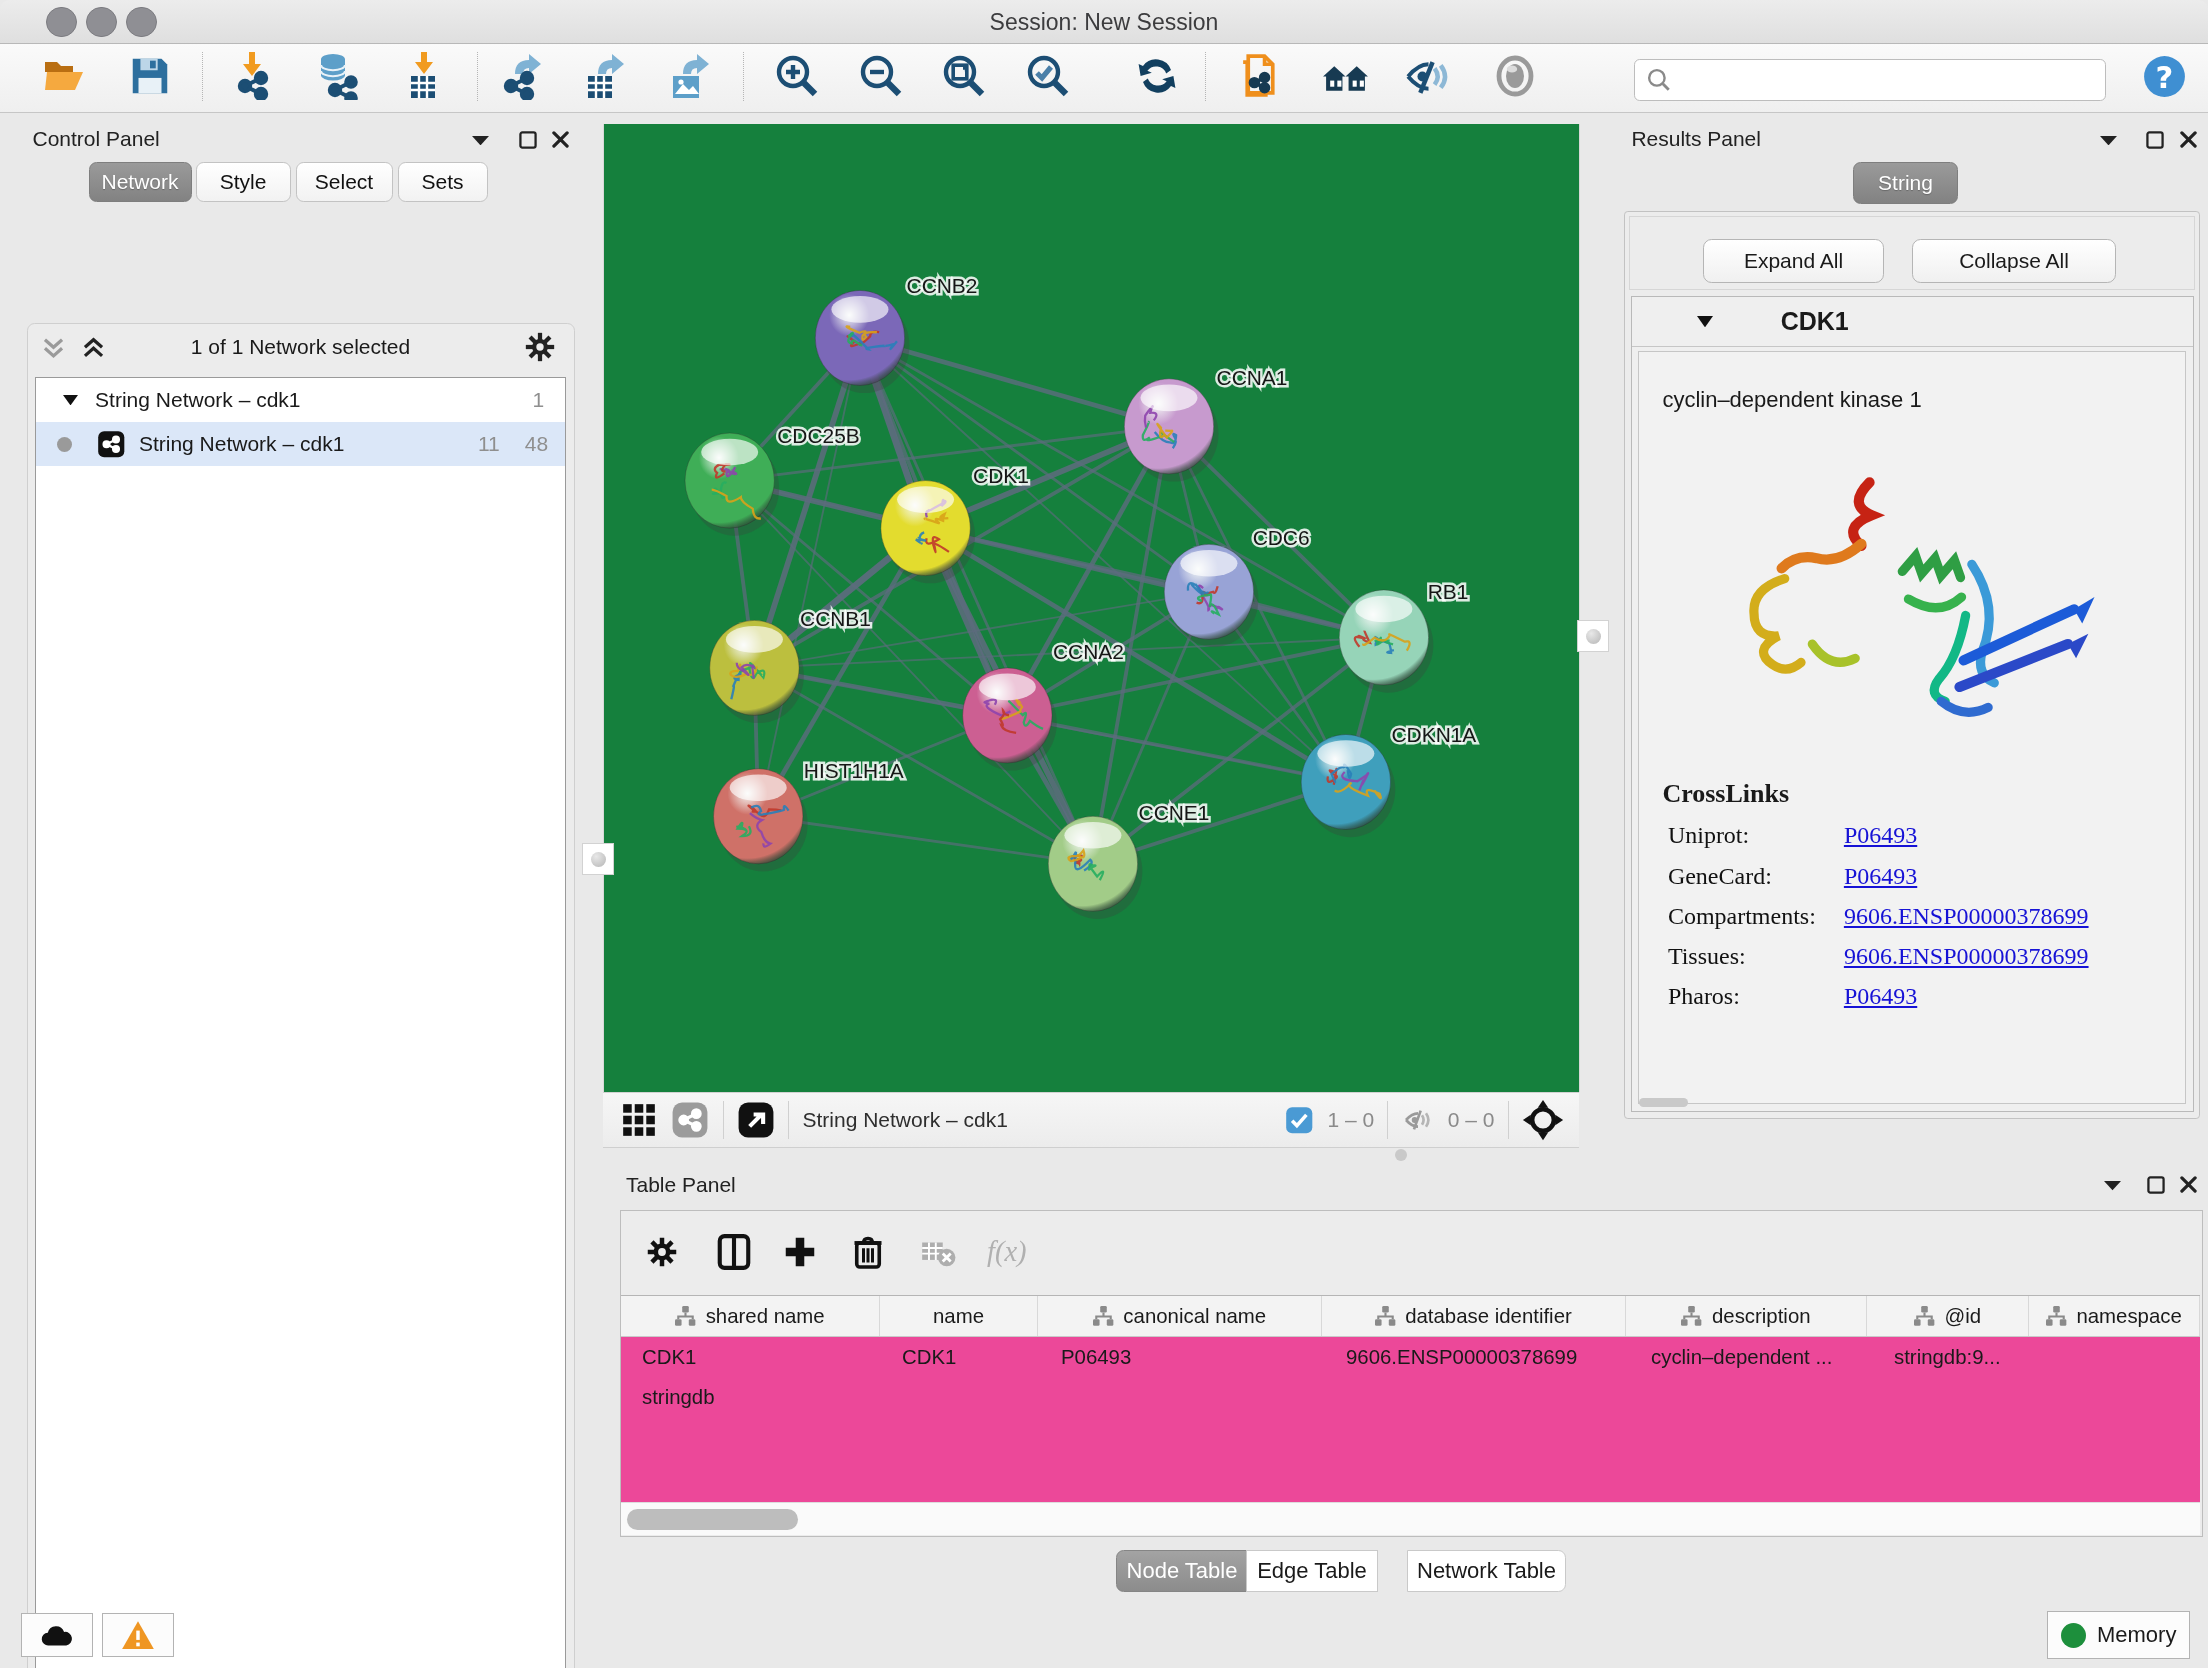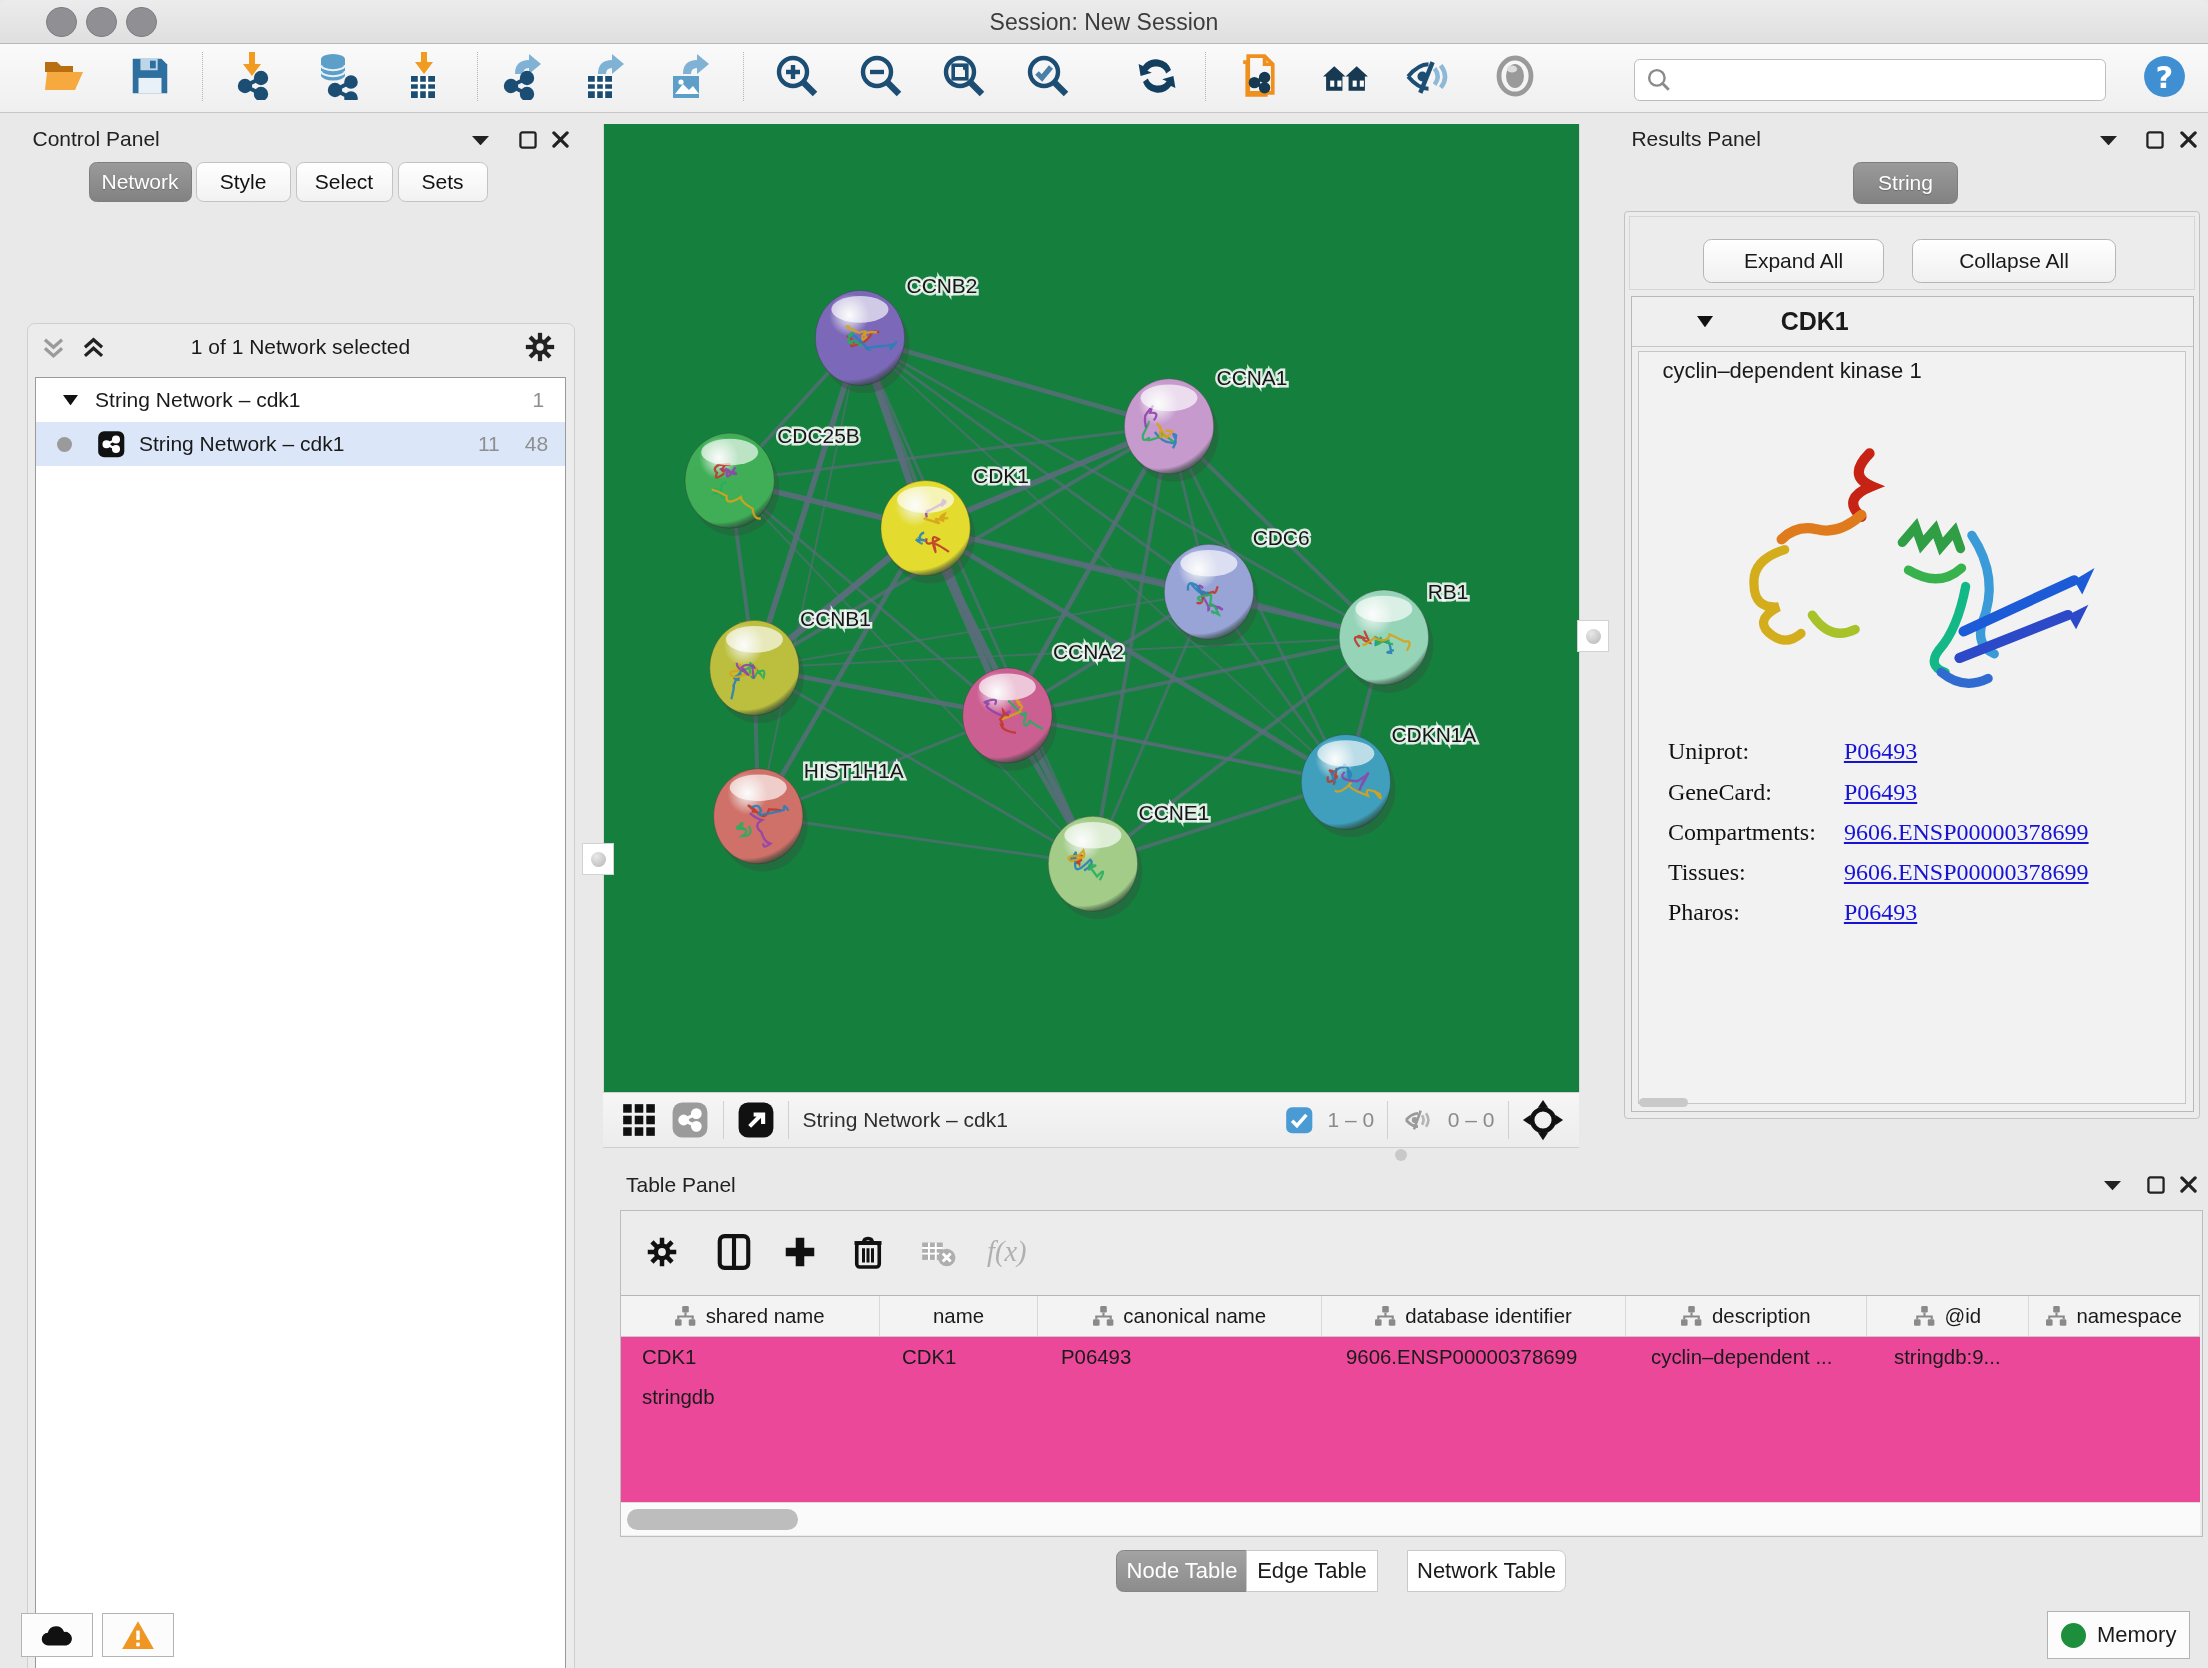--- a/index.html
+++ b/index.html
@@ -664,38 +664,39 @@
       </div>
 
     <div id="rp-section">
       <div style="position:absolute;left:0;top:0;width:100%;height:49px;display:flex;align-items:center;border-bottom:1px solid #c6c6c6">
         <svg width="16" height="11.4" viewBox="0 0 17 12" style="margin-left:65px">
             <polygon points="0,0 17,0 8.5,12" fill="#111"></polygon>
           </svg>
         <span style="margin-left:68px;font-size:25px;font-weight:bold">CDK1</span>
       </div>
       <div id="rp-inner">
-        <div style="margin:6px 0 0 23px;font-size:22px">cyclin–dependent kinase 1</div>
+        <div style="margin:35px 0 0 23px;font-size:22px">cyclin–dependent kinase 1</div>
         <svg width="409" height="314" viewBox="0 0 400 300" style="margin:27px auto 0 auto">
           <g fill="none" stroke-linecap="round">
             <path d="M158,38 q-22,22 2,32 q-30,12 -10,30" stroke="#c62314" stroke-width="10"></path>
             <path d="M150,98 q-22,20 -44,14 q-20,-4 -34,10" stroke="#df7a1d" stroke-width="10"></path>
             <path d="M75,132 q-32,10 -30,34 q0,24 24,22 q-26,14 -6,28 q14,10 28,-2" stroke="#d3ad1b" stroke-width="9"></path>
             <path d="M102,196 q18,26 42,14" stroke="#a8c22a" stroke-width="9"></path>
             <path d="M190,125 l13,-15 l6,17 l13,-15 l6,17 l13,-15 l6,17" stroke="#2f9e44" stroke-width="9"></path>
             <path d="M196,152 q30,18 52,-2" stroke="#37b24d" stroke-width="9"></path>
             <path d="M252,168 q-8,42 -26,62 q-12,16 6,22" stroke="#12b886" stroke-width="9"></path>
             <path d="M258,118 q28,42 10,86 q-6,22 12,30" stroke="#3b9ad8" stroke-width="9"></path>
             <path d="M250,212 L358,162" stroke="#1c5bd8" stroke-width="10"></path>
             <path d="M246,238 L352,196" stroke="#2b49c8" stroke-width="10"></path>
             <path d="M228,252 q22,18 46,6" stroke="#2f6bd0" stroke-width="9"></path>
           </g>
           <polygon points="358,162 378,150 366,176" fill="#1c5bd8"></polygon>
           <polygon points="352,196 372,186 360,210" fill="#2b49c8"></polygon>
         </svg>
+        <div style="margin:25px 0 0 23px;font-family:'Liberation Serif',serif;font-size:26px;font-weight:bold">CrossLinks</div>
         <div id="xl-rows">
             <div class="xl-row">
               <span class="xl-label">Uniprot:</span>
               <span class="xl-val">P06493</span>
             </div>
             <div class="xl-row">
               <span class="xl-label">GeneCard:</span>
               <span class="xl-val">P06493</span>
             </div>
             <div class="xl-row">

